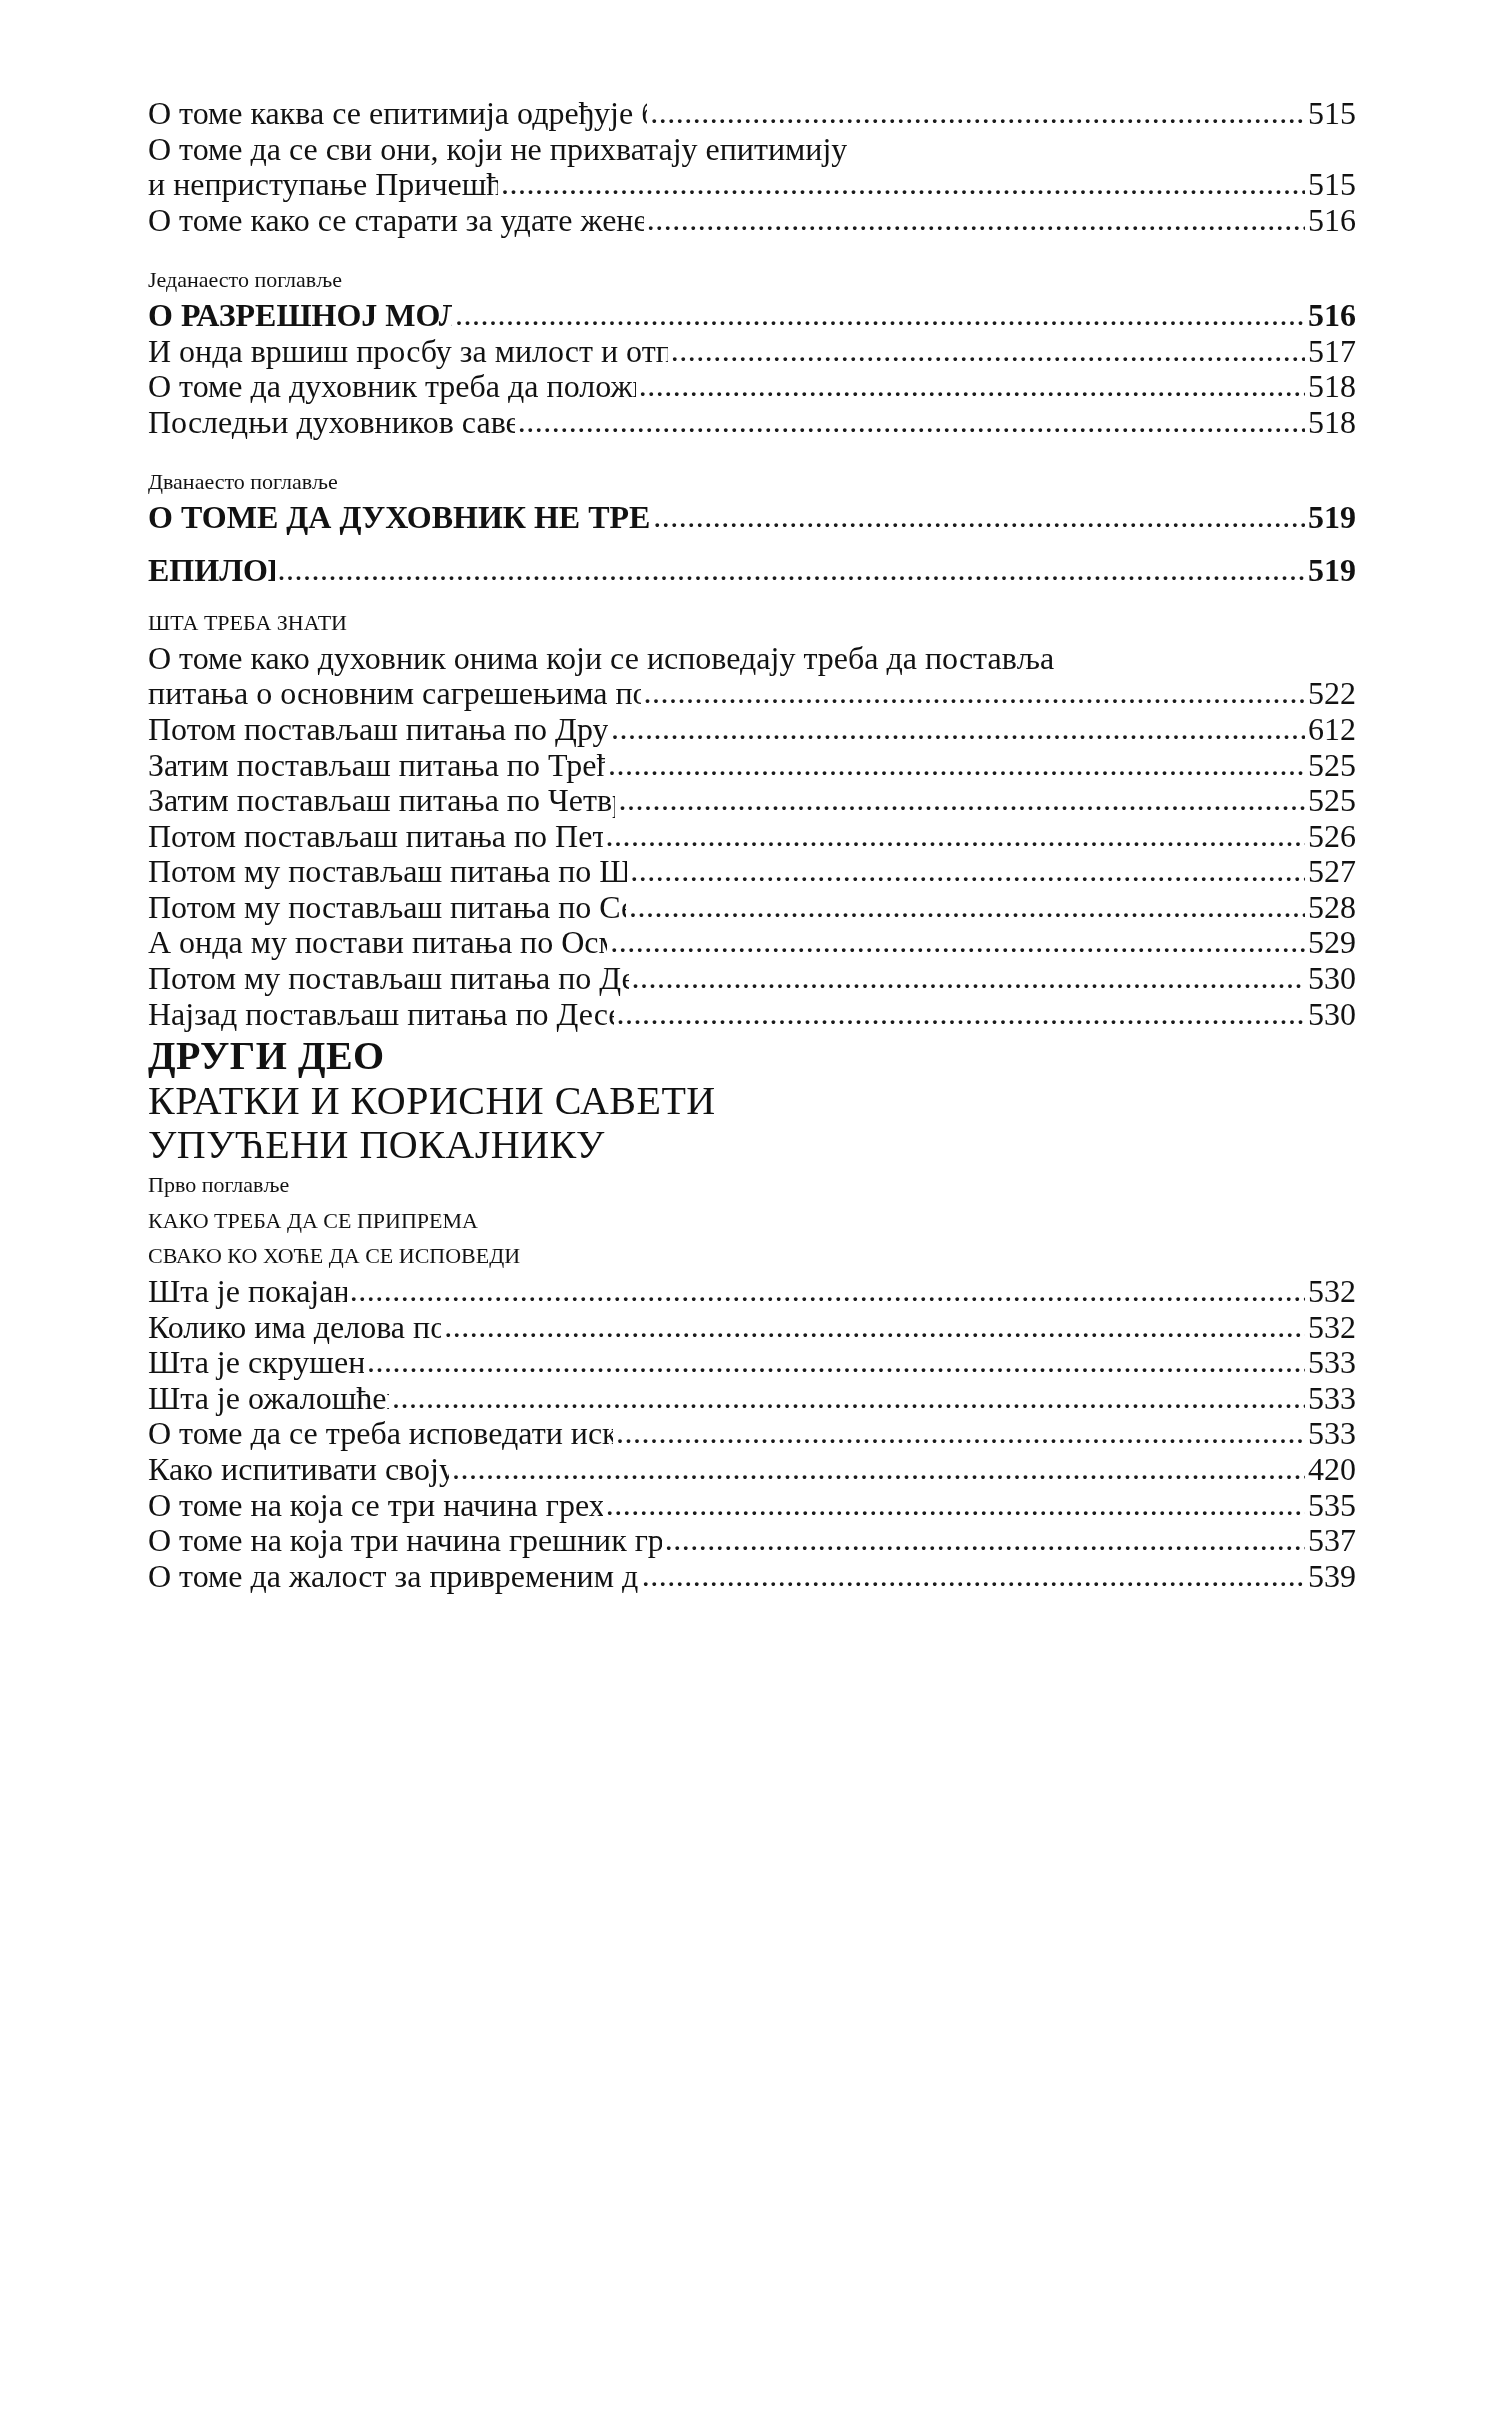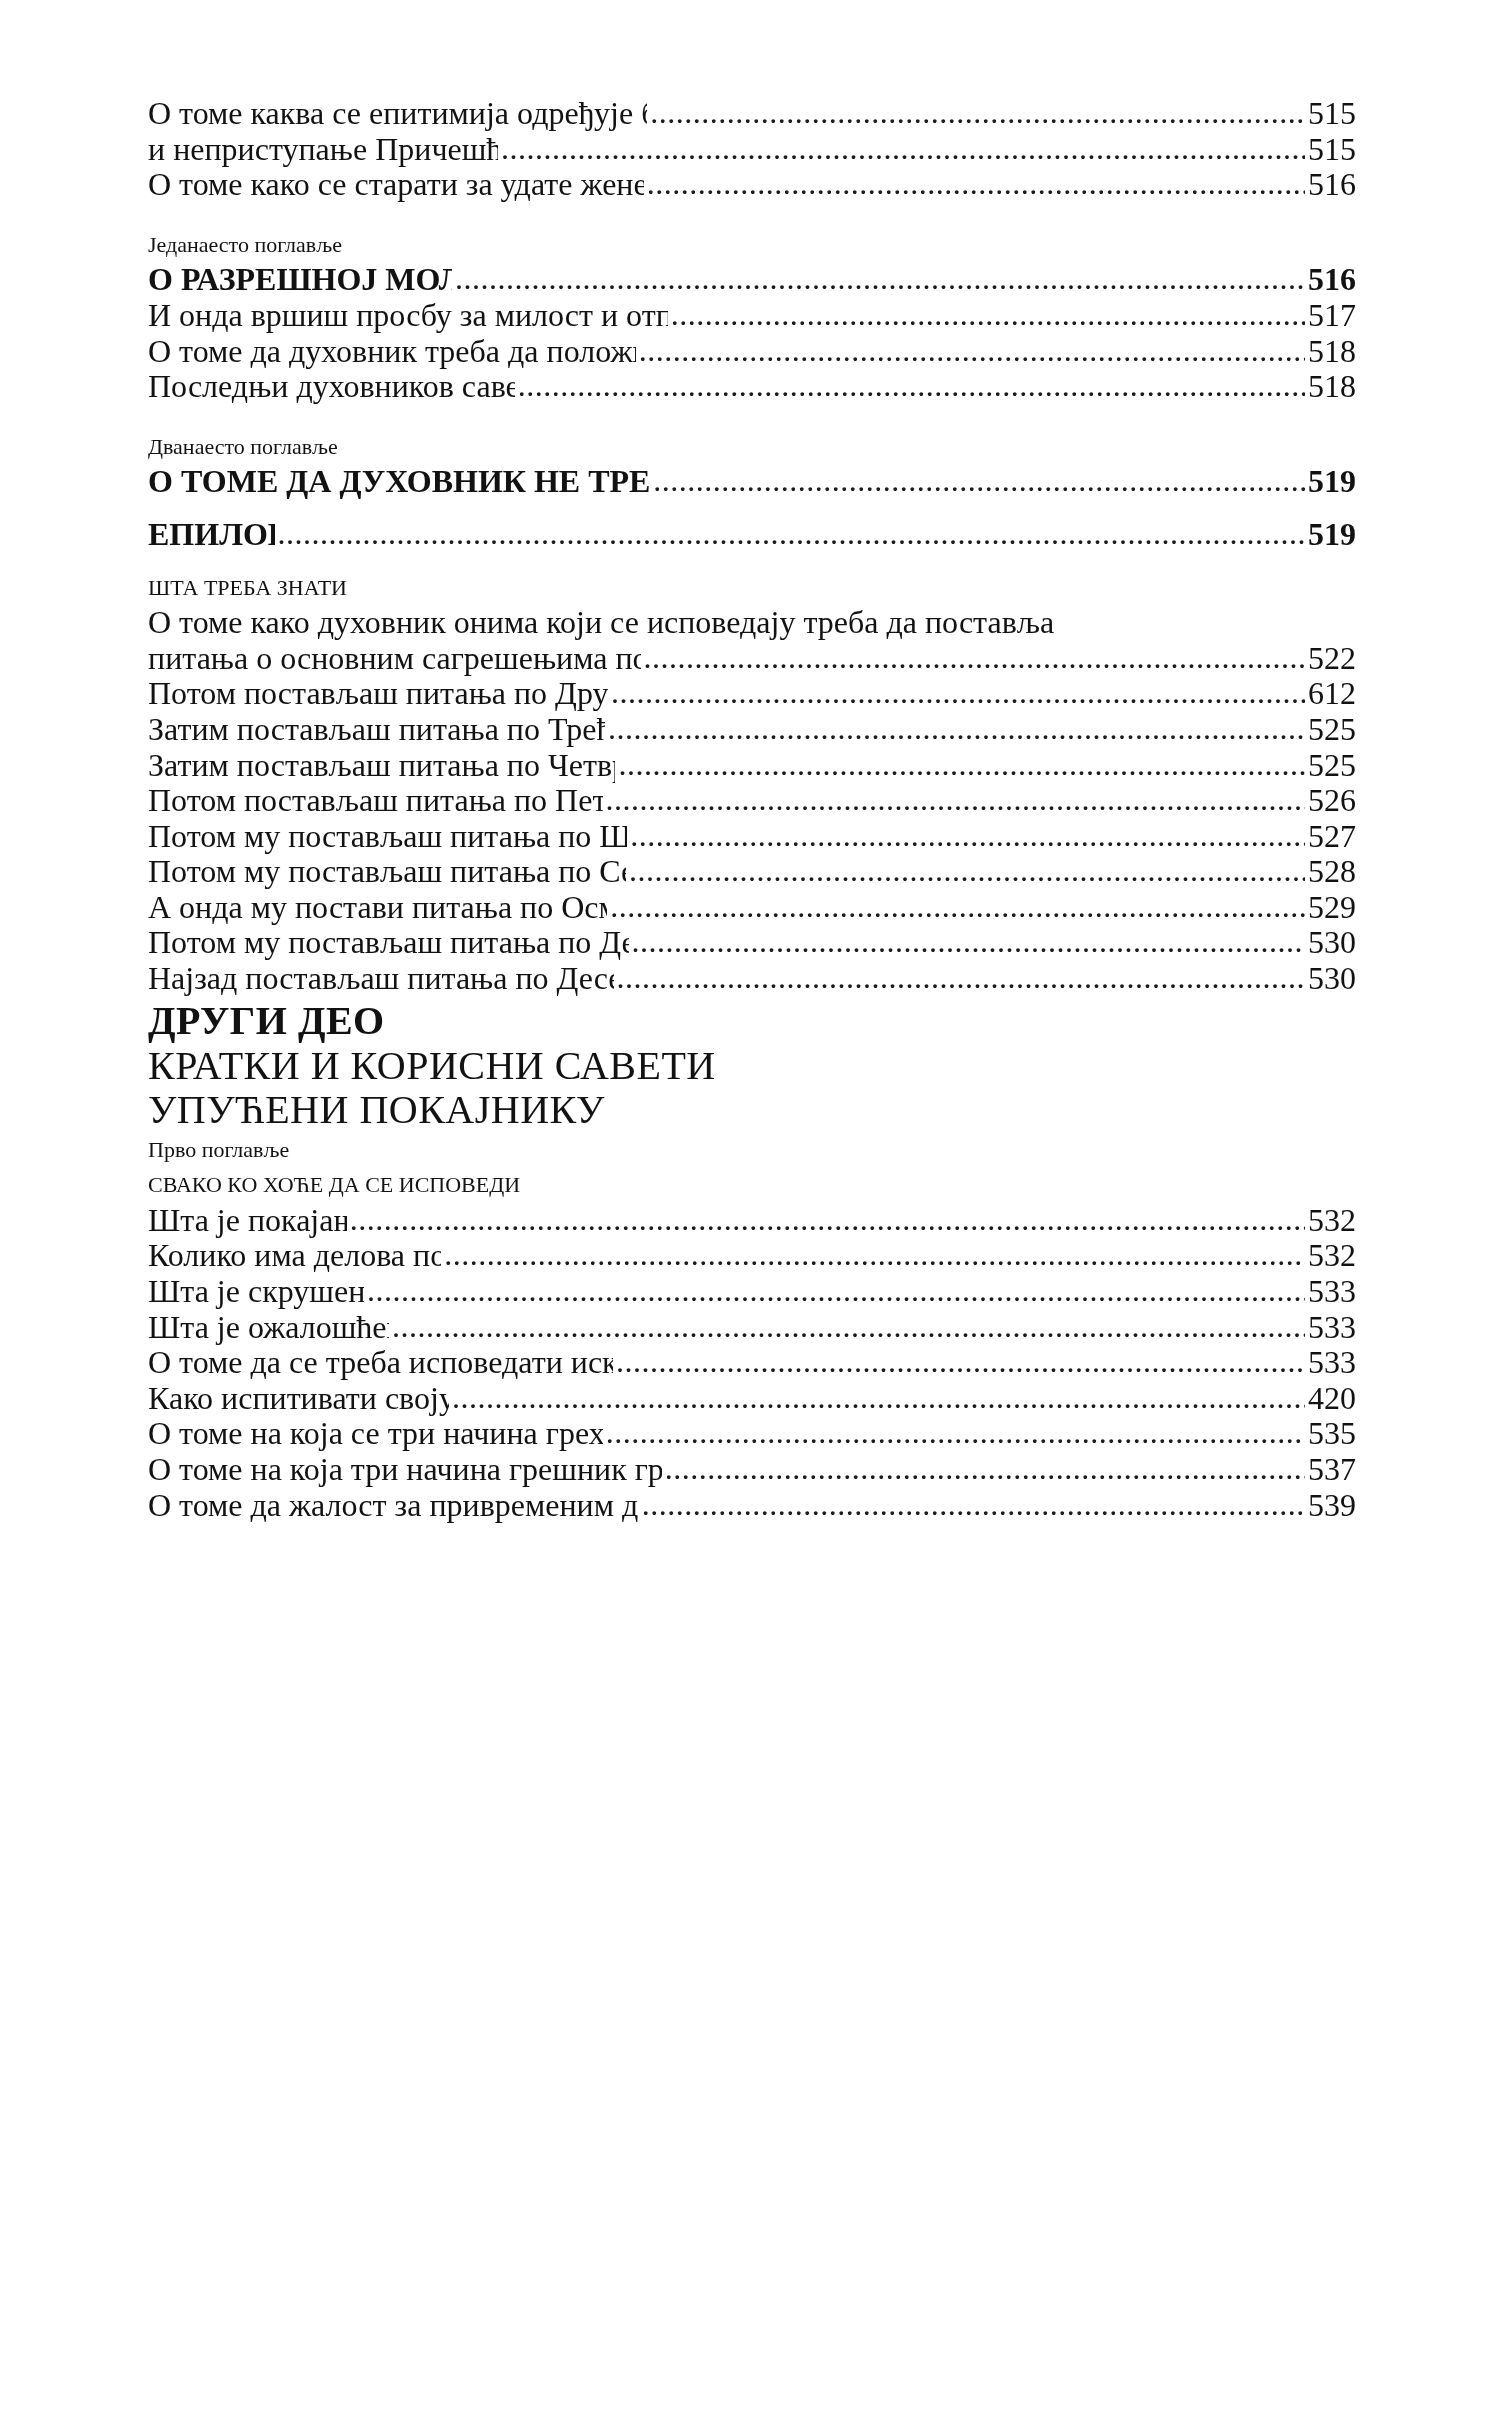--- a/index.html
+++ b/index.html
@@ -101,20 +101,23 @@
 </head>
 <body>
 
 <div class="page">
   <div class="toc" id="toc-root">
       <div class="entry">
         <span class="label">О томе каква се епитимија одређује болеснима и веома старима</span>
         <span class="leader" aria-hidden="true"></span>
         <span class="pageno">515</span>
       </div>
+      <div class="entry noleader">
+        <span class="label">О томе да се сви они, који не прихватају епитимију</span>
+      </div>
       <div class="entry">
         <span class="label">и неприступање Причешћу, одбијају</span>
         <span class="leader" aria-hidden="true"></span>
         <span class="pageno">515</span>
       </div>
       <div class="entry">
         <span class="label">О томе како се старати за удате жене и оне које имају сроднике</span>
         <span class="leader" aria-hidden="true"></span>
         <span class="pageno">516</span>
       </div>
@@ -207,20 +210,21 @@
         <span class="label">Најзад постављаш питања по Десетој Божијој заповести</span>
         <span class="leader" aria-hidden="true"></span>
         <span class="pageno">530</span>
       </div>
       <div class="partblock">
         <div class="part-title">ДРУГИ ДЕО</div>
         <div class="part-sub">КРАТКИ И КОРИСНИ САВЕТИ</div>
         <div class="part-sub">УПУЋЕНИ ПОКАЈНИКУ</div>
       </div>
       <div class="plainline">Прво поглавље</div>
+      <div class="plainline bold">КАКО ТРЕБА ДА СЕ ПРИПРЕМА</div>
       <div class="plainline bold">СВАКО КО ХОЋЕ ДА СЕ ИСПОВЕДИ</div>
       <div class="entry">
         <span class="label">Шта је покајање?</span>
         <span class="leader" aria-hidden="true"></span>
         <span class="pageno">532</span>
       </div>
       <div class="entry">
         <span class="label">Колико има делова покајања</span>
         <span class="leader" aria-hidden="true"></span>
         <span class="pageno">532</span>

